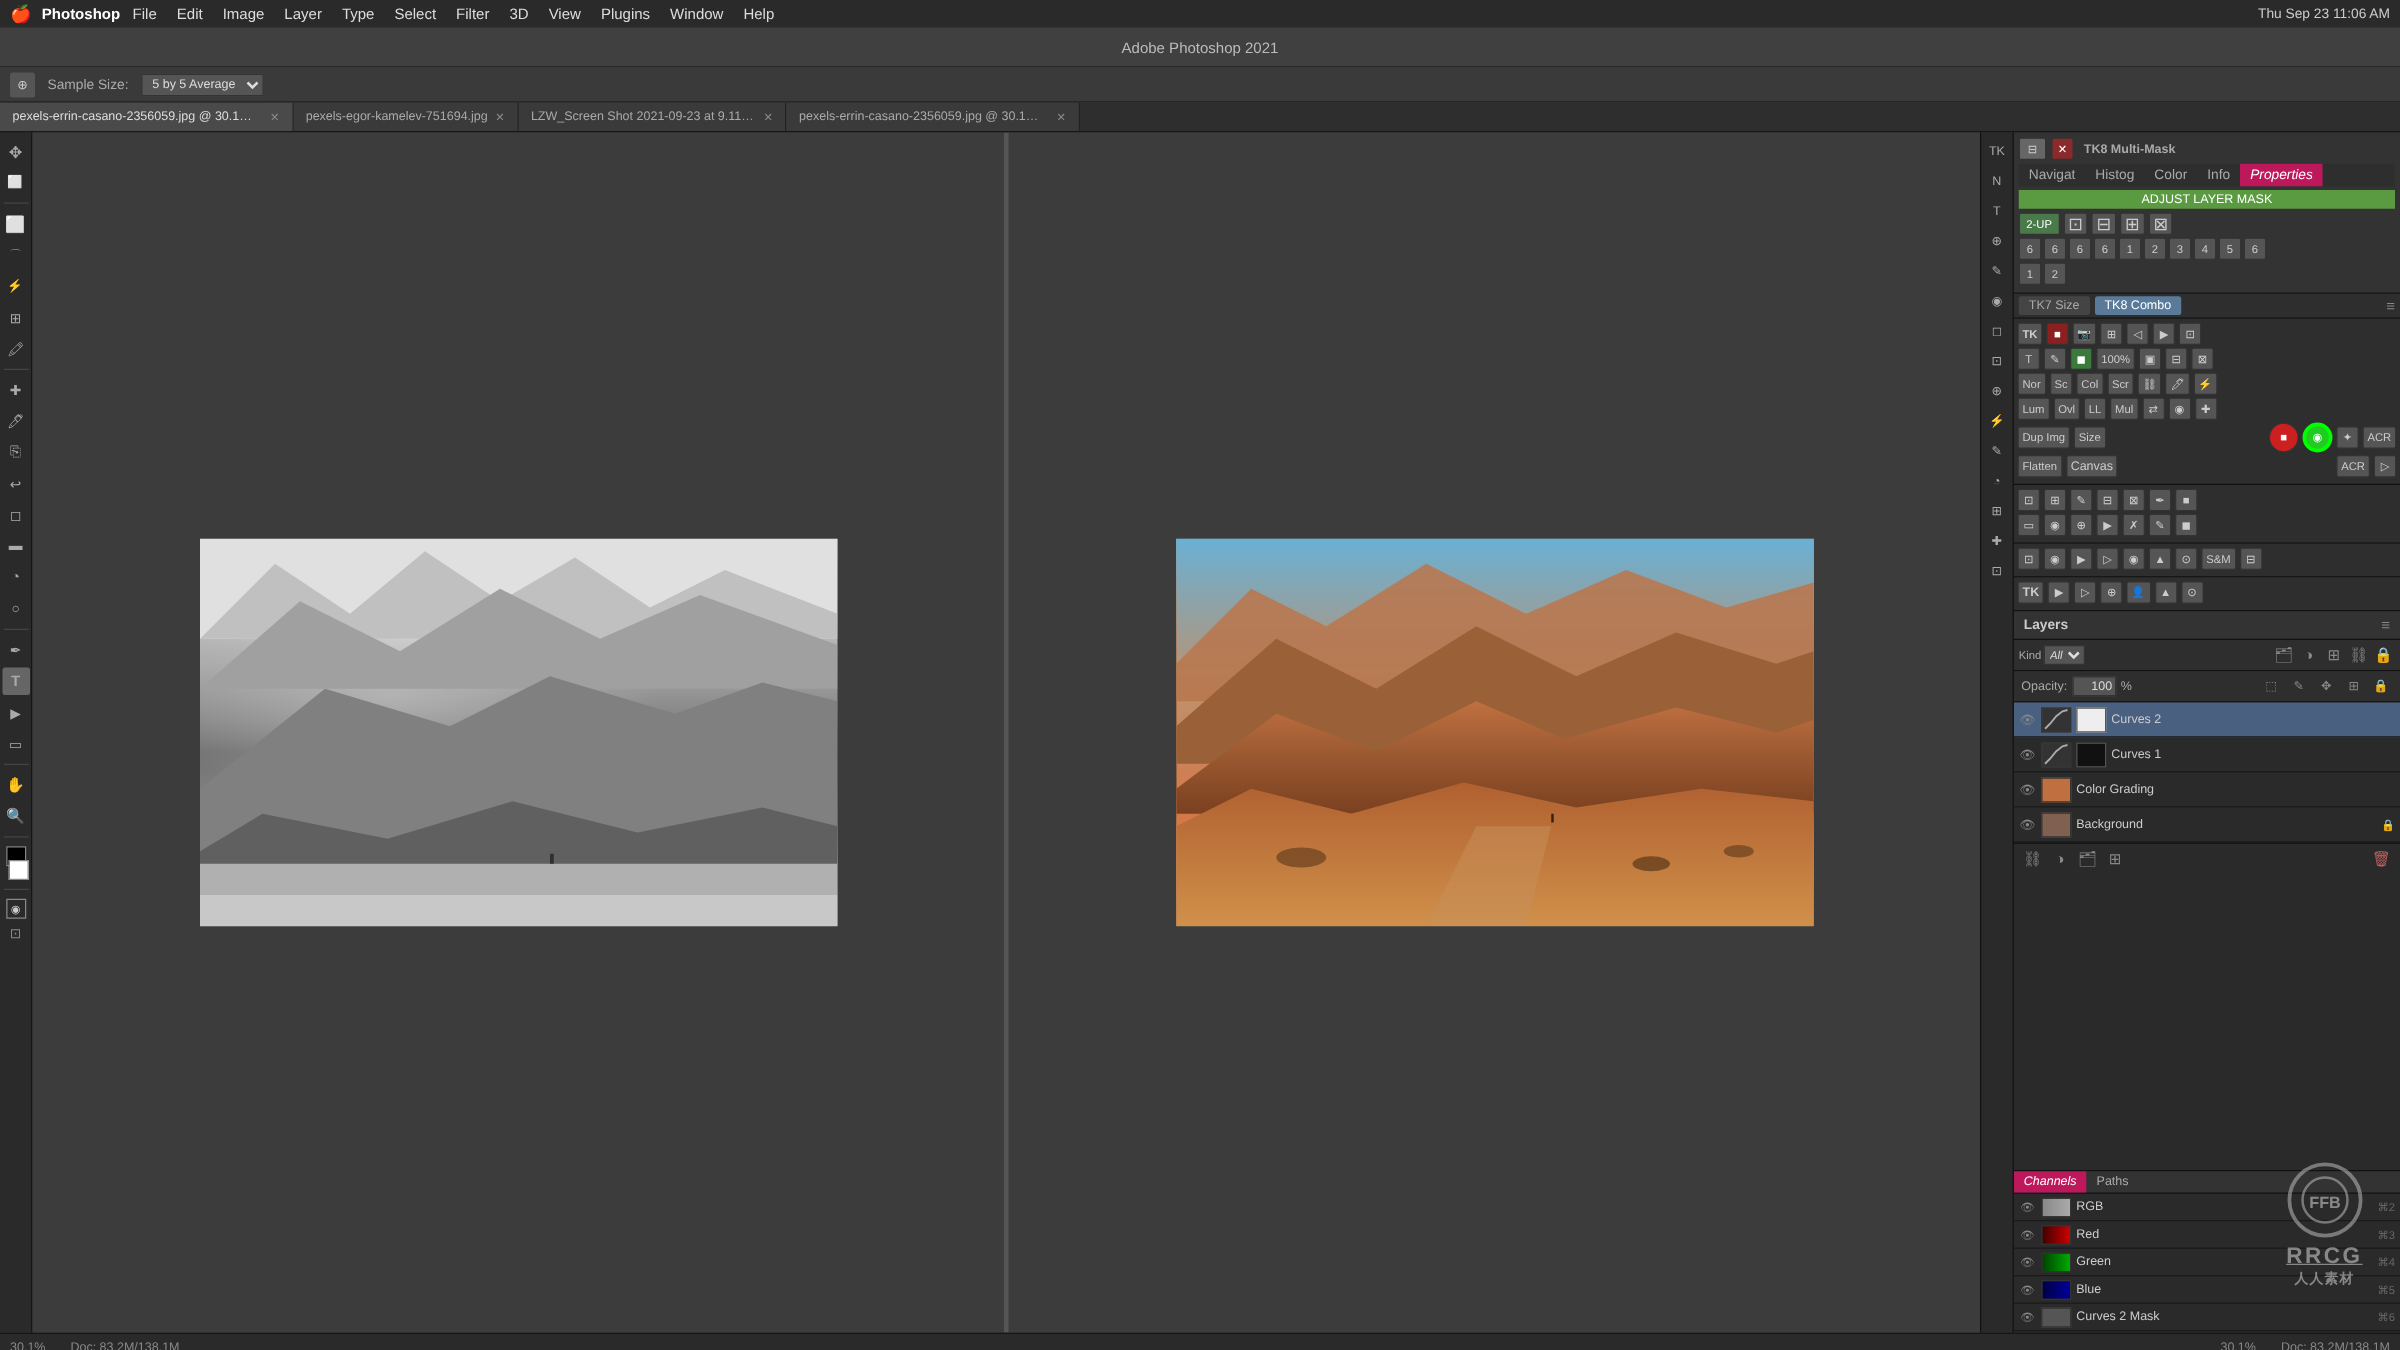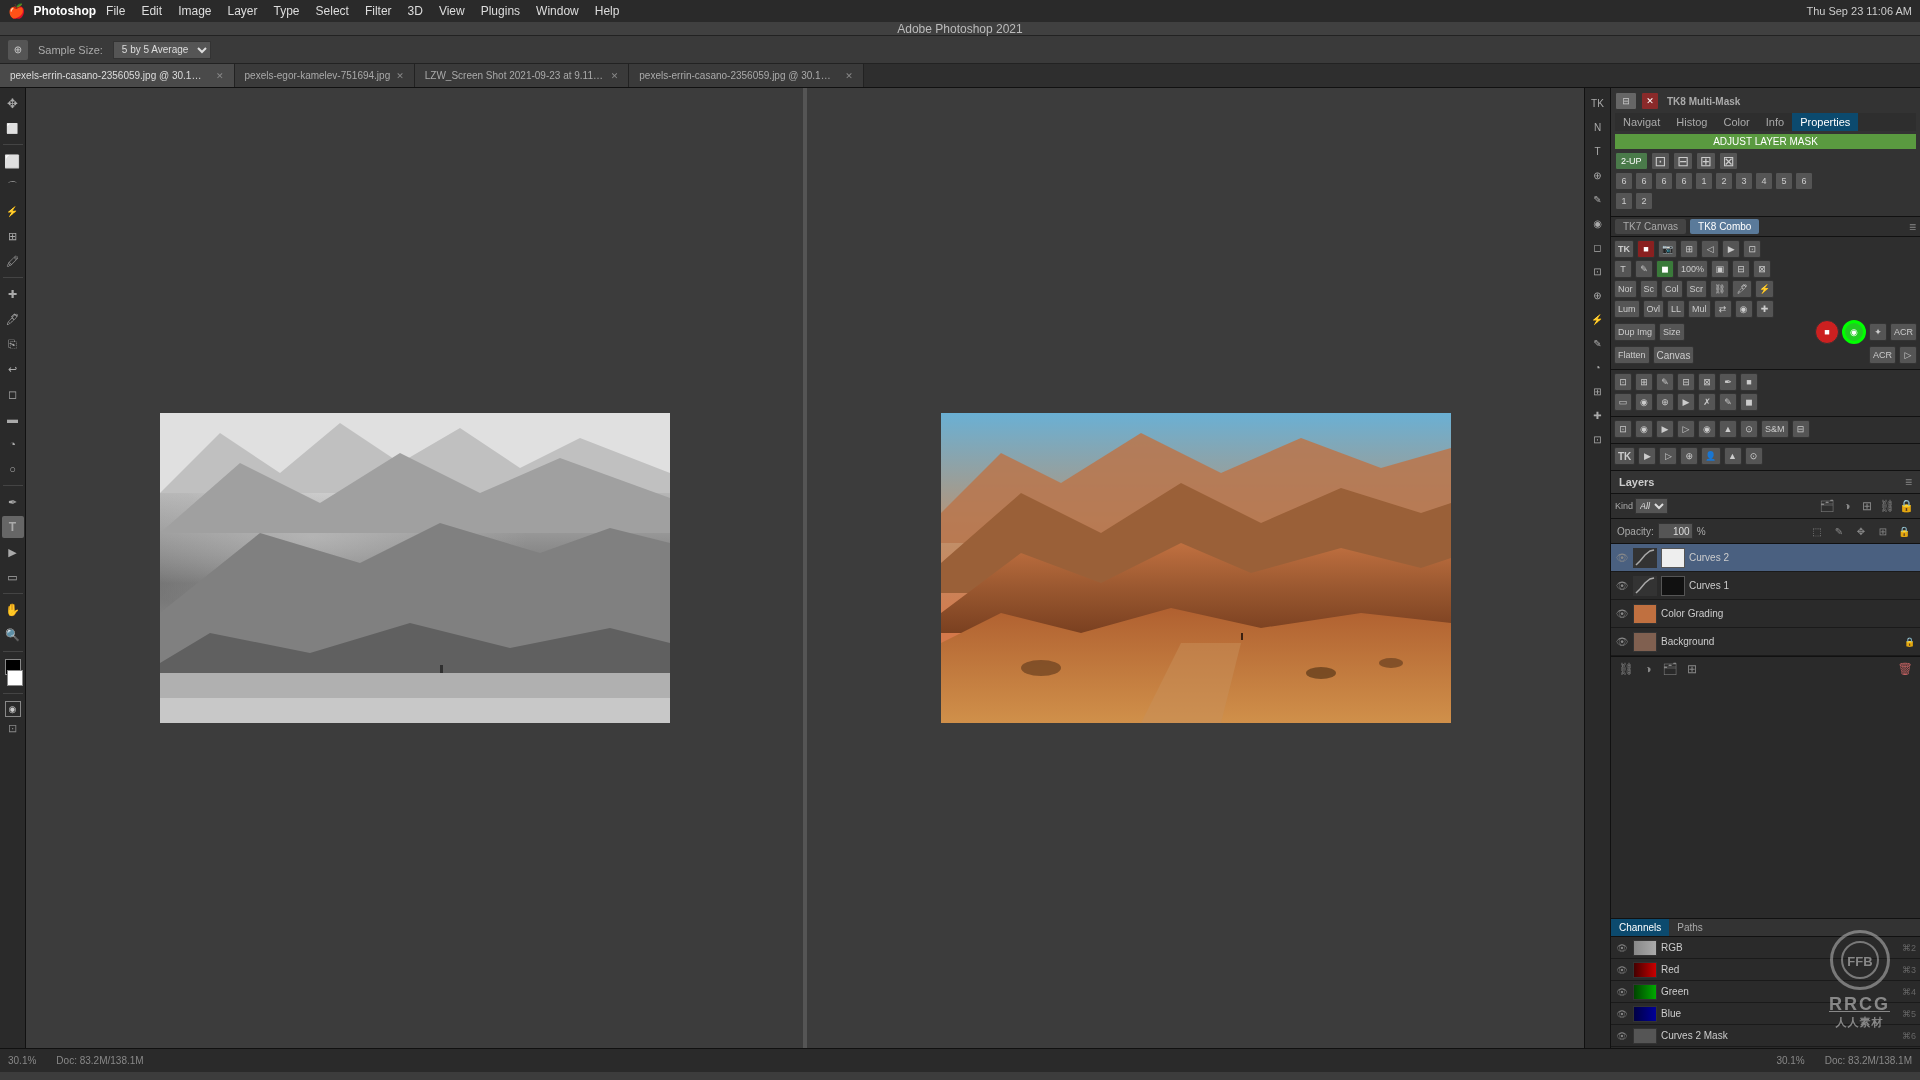--- a/index.html
+++ b/index.html
@@ -36,21 +36,21 @@
       display: flex;
       align-items: center;
       gap: 8px;
       font-size: 11px;
       color: #ccc;
     }
 
     
     #titlebar {
       width: 100%;
-      height: 14px;
+      height: 32px;
       background: #404040;
       display: flex;
       align-items: center;
       justify-content: center;
       font-size: 12px;
       color: #bbb;
       border-bottom: 1px solid #222;
     }
 
     
@@ -342,21 +342,21 @@
       display: flex;
       background: #333;
       border-bottom: 1px solid #111;
       font-size: 10px;
     }
     .channels-tab {
       padding: 3px 8px;
       cursor: pointer;
       color: #aaa;
     }
-    .channels-tab.active { background: #0c4a6e; color: #fff; }
+    .channels-tab.active { background: #be185d; color: #fff; font-style: italic; }
     .channel-item {
       display: flex;
       align-items: center;
       height: 22px;
       padding: 0 4px;
       gap: 4px;
       border-bottom: 1px solid #1a1a1a;
       font-size: 10px;
     }
     .channel-thumb {
@@ -668,21 +668,21 @@
       </div>
 
       <div class="tk-row" style="gap:2px;">
         <div class="tk-btn">1</div>
         <div class="tk-btn">2</div>
       </div>
 
     </div>
 
     <div id="tk-combo-tabs">
-      <span class="combo-tab">TK7 Canvas</span>
+      <span class="combo-tab">TK7 Size</span>
       <span class="combo-tab active">TK8 Combo</span>
       <div style="flex:1;"></div>
       <div style="color:#888;font-size:12px;cursor:pointer;">≡</div>
     </div>
 
     <div style="background:#2e2e2e;padding:3px;border-bottom:1px solid #111;">
       <div class="tk-row">
         <div class="tk-btn" style="font-weight:bold;">TK</div>
         <div class="tk-btn" style="background:#8a2020;color:#fff;">■</div>
         <div class="tk-btn">📷</div>

